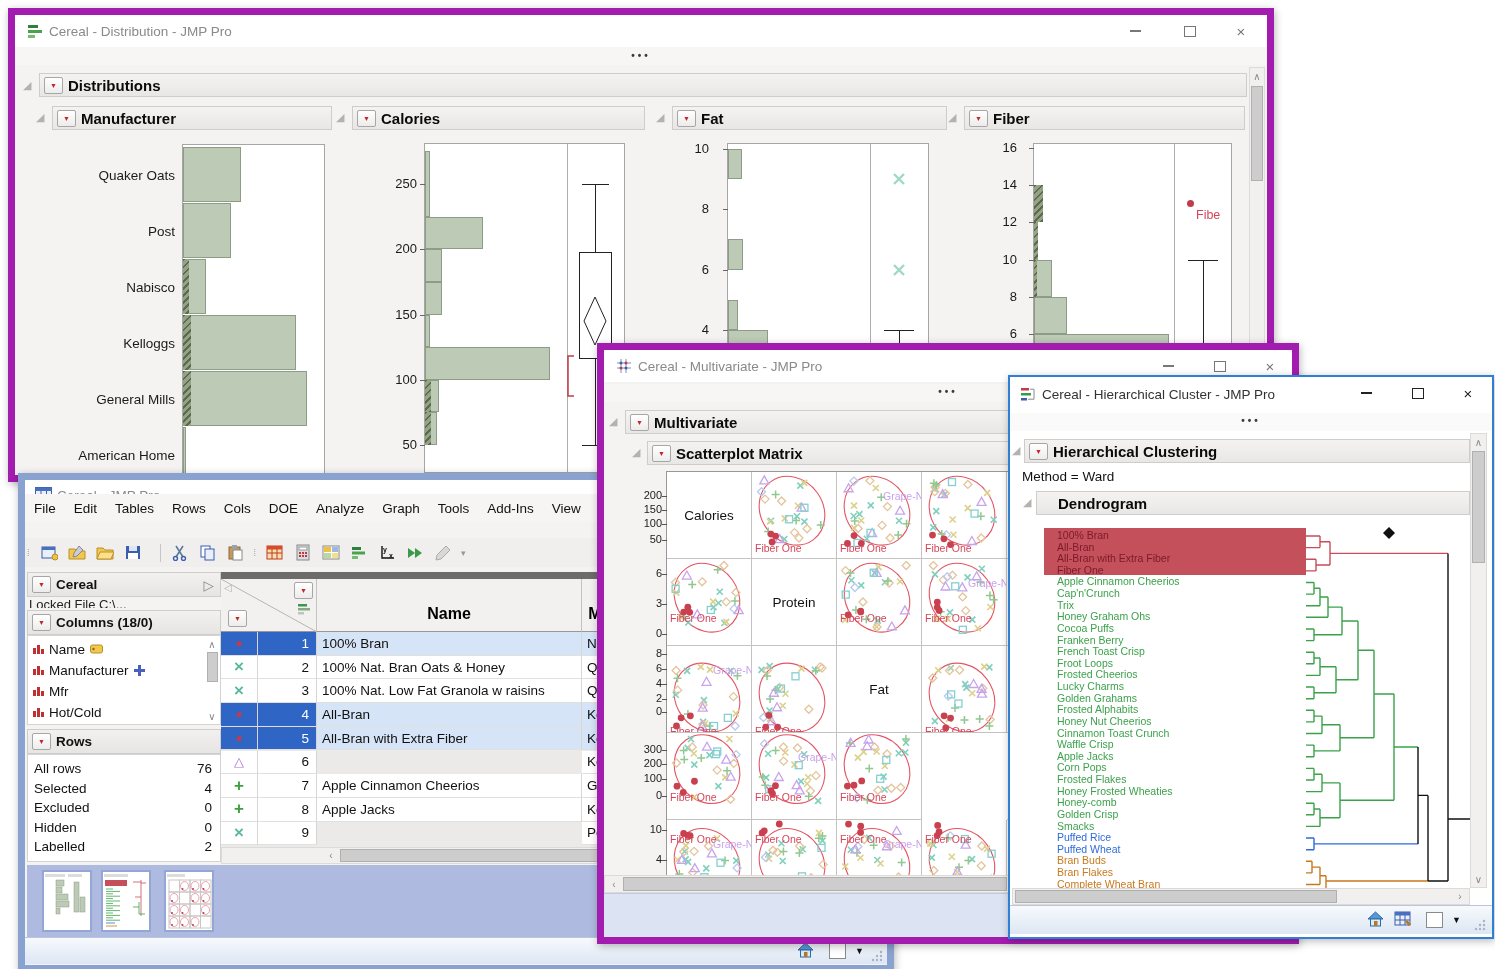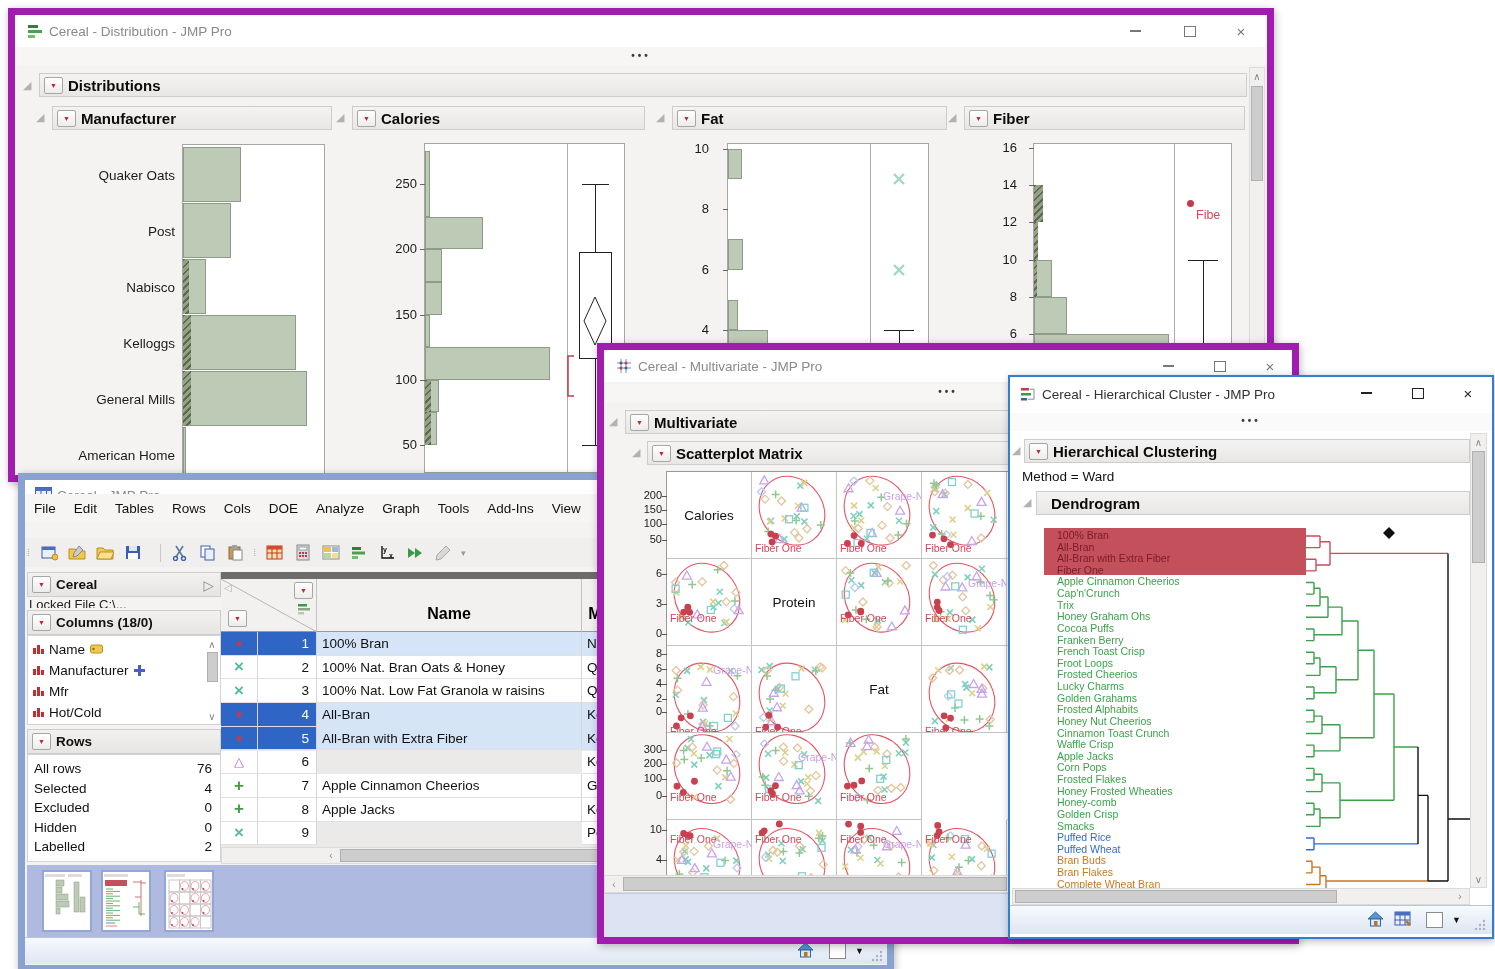--- a/index.html
+++ b/index.html
@@ -1381,21 +1381,21 @@
     </div>
     <div class="dotstrip" style="top:36px;line-height:16px;background:#fbfafa">•••</div>
     <span class="disc" style="left:2px;top:68px">◢</span>
     <div class="oheader" style="left:14px;top:62px;width:446px">
       <span class="rtri">▼</span>
       <span class="ohtext">Hierarchical Clustering</span>
     </div>
     <div class="abs" style="left:12px;top:92px;font-size:13.5px;color:#111">Method = Ward</div>
     <span class="disc" style="left:13px;top:120px">◢</span>
     <div class="oheader" style="left:26px;top:114px;width:434px">
-      <span class="ohtext" style="margin-left:14px">Dendrogram</span>
+      <span class="ohtext" style="margin-left:21px">Dendrogram</span>
     </div>
     <div id="dendro" class="abs" style="left:34px;top:147px;width:262px;height:364px;overflow:hidden">
         <div class="abs" style="left: 0px; top: 4px; width: 262px; height: 46.5px; background: rgb(196, 80, 92);"></div>
         <div class="dlbl" style="top: 6px; color: rgb(124, 26, 40);">100% Bran</div>
         <div class="dlbl" style="top: 17.62px; color: rgb(124, 26, 40);">All-Bran</div>
         <div class="dlbl" style="top: 29.24px; color: rgb(124, 26, 40);">All-Bran with Extra Fiber</div>
         <div class="dlbl" style="top: 40.86px; color: rgb(124, 26, 40);">Fiber One</div>
         <div class="dlbl" style="top: 52.48px; color: rgb(59, 162, 74);">Apple Cinnamon Cheerios</div>
         <div class="dlbl" style="top: 64.1px; color: rgb(59, 162, 74);">Cap'n'Crunch</div>
         <div class="dlbl" style="top: 75.72px; color: rgb(59, 162, 74);">Trix</div>

